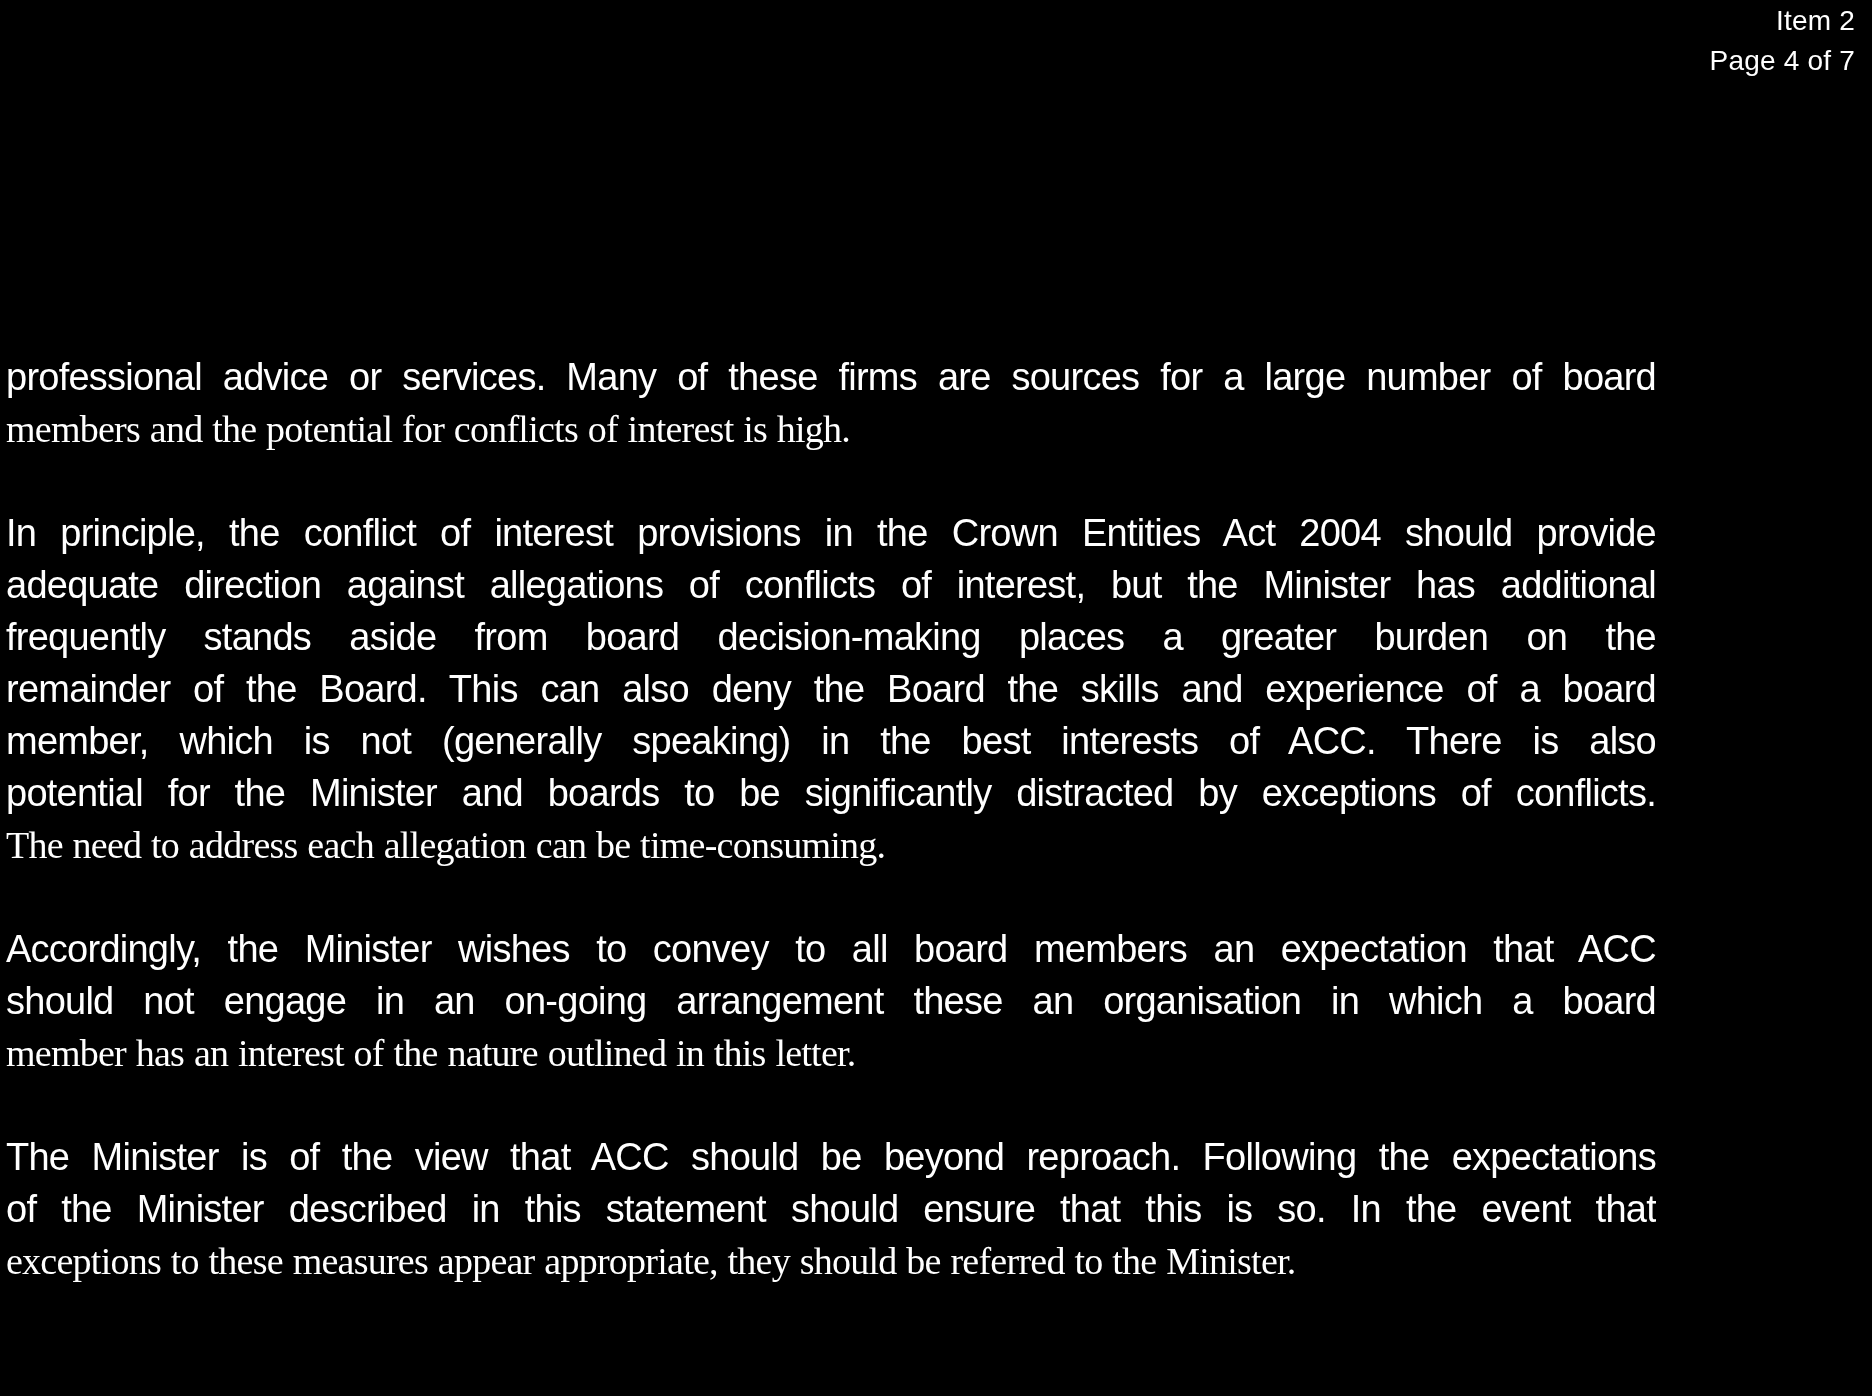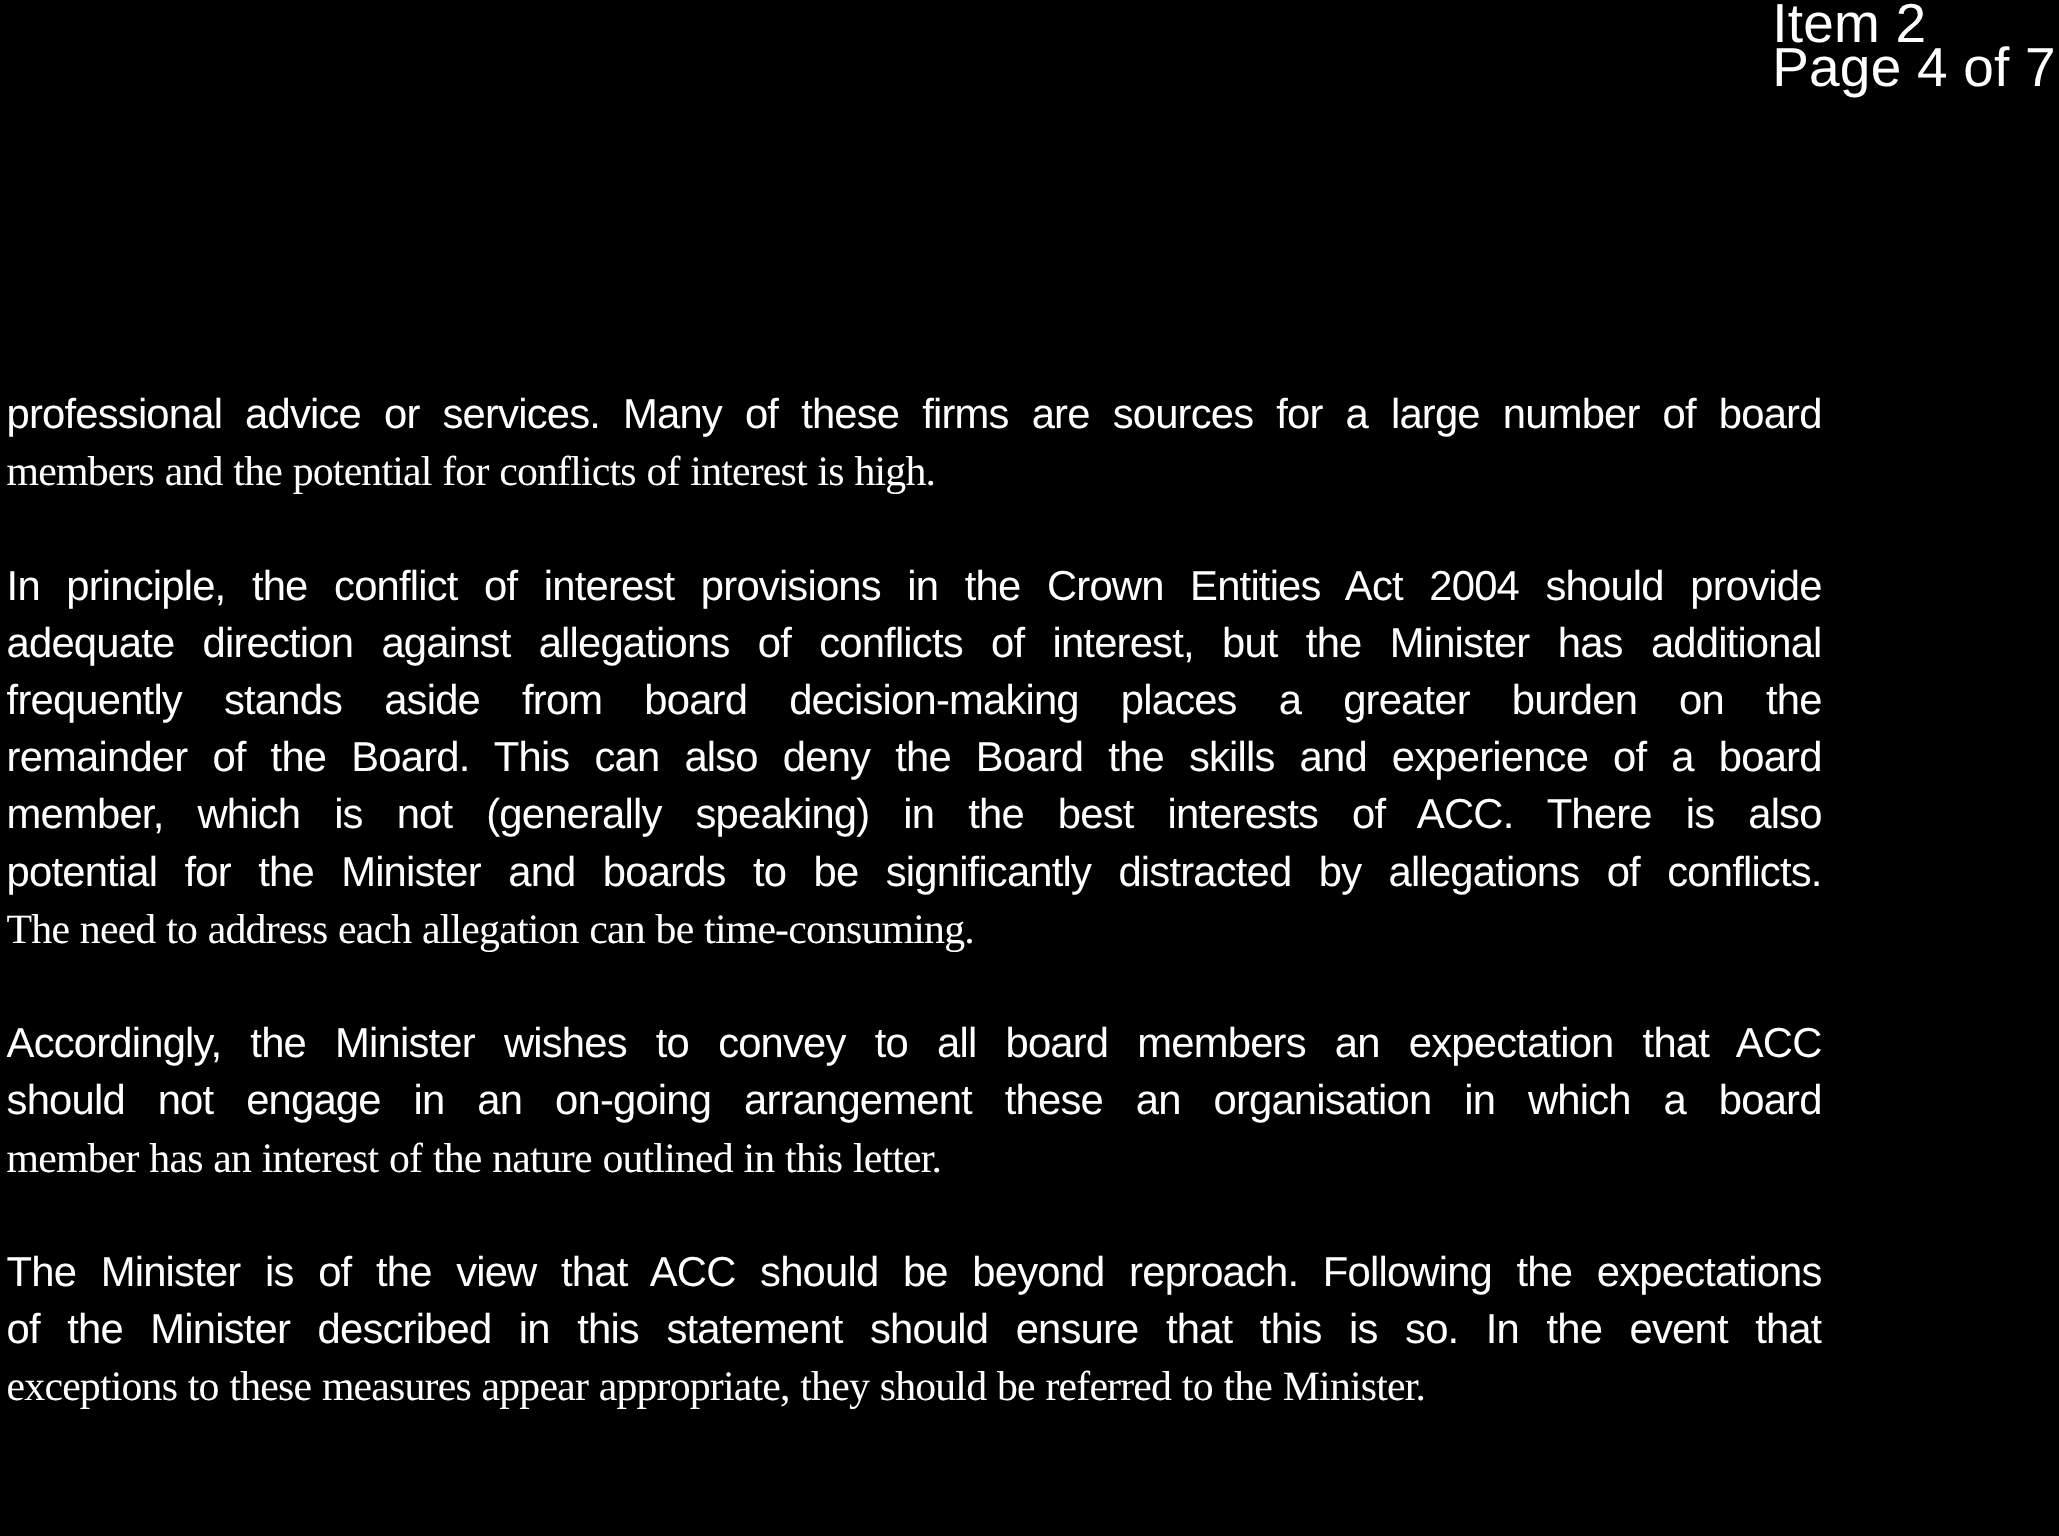--- a/index.html
+++ b/index.html
@@ -12,22 +12,23 @@
     width: 1872px;
     height: 1396px;
     background: #000000;
     color: #ffffff;
     overflow: hidden;
     font-family: "Liberation Sans", sans-serif;
   }
   .header {
     position: absolute;
     top: 1px;
-    right: 3px;
-    font-size: 50px;
+    right: 17px;
+    text-align: right;
+    font-size: 28px;
     line-height: 40px;
     letter-spacing: 0.2px;
     white-space: nowrap;
   }
   .body-text {
     position: absolute;
     top: 351px;
     left: 6px;
     width: 1650px;
     font-size: 38px;
@@ -67,21 +68,21 @@
       <div class="para">
         <div class="line">professional advice or services. Many of these firms are sources for a large number of board</div>
         <div class="line last">members and the potential for conflicts of interest is high.</div>
       </div>
       <div class="para">
         <div class="line">In principle, the conflict of interest provisions in the Crown Entities Act 2004 should provide</div>
         <div class="line">adequate direction against allegations of conflicts of interest, but the Minister has additional</div>
         <div class="line">frequently stands aside from board decision-making places a greater burden on the</div>
         <div class="line">remainder of the Board.  This can also deny the Board the skills and experience of a board</div>
         <div class="line">member, which is not (generally speaking) in the best interests of ACC. There is also</div>
-        <div class="line">potential for the Minister and boards to be significantly distracted by allegations of conflicts.</div>
+        <div class="line">potential for the Minister and boards to be significantly distracted by exceptions of conflicts.</div>
         <div class="line last">The need to address each allegation can be time-consuming.</div>
       </div>
       <div class="para">
         <div class="line">Accordingly, the Minister wishes to convey to all board members an expectation that ACC</div>
         <div class="line">should not engage in an on-going arrangement these an organisation in which a board</div>
         <div class="line last">member has an interest of the nature outlined in this letter.</div>
       </div>
       <div class="para">
         <div class="line">The Minister is of the view that ACC should be beyond reproach.  Following the expectations</div>
         <div class="line">of the Minister described in this statement should ensure that this is so. In the event that</div>

